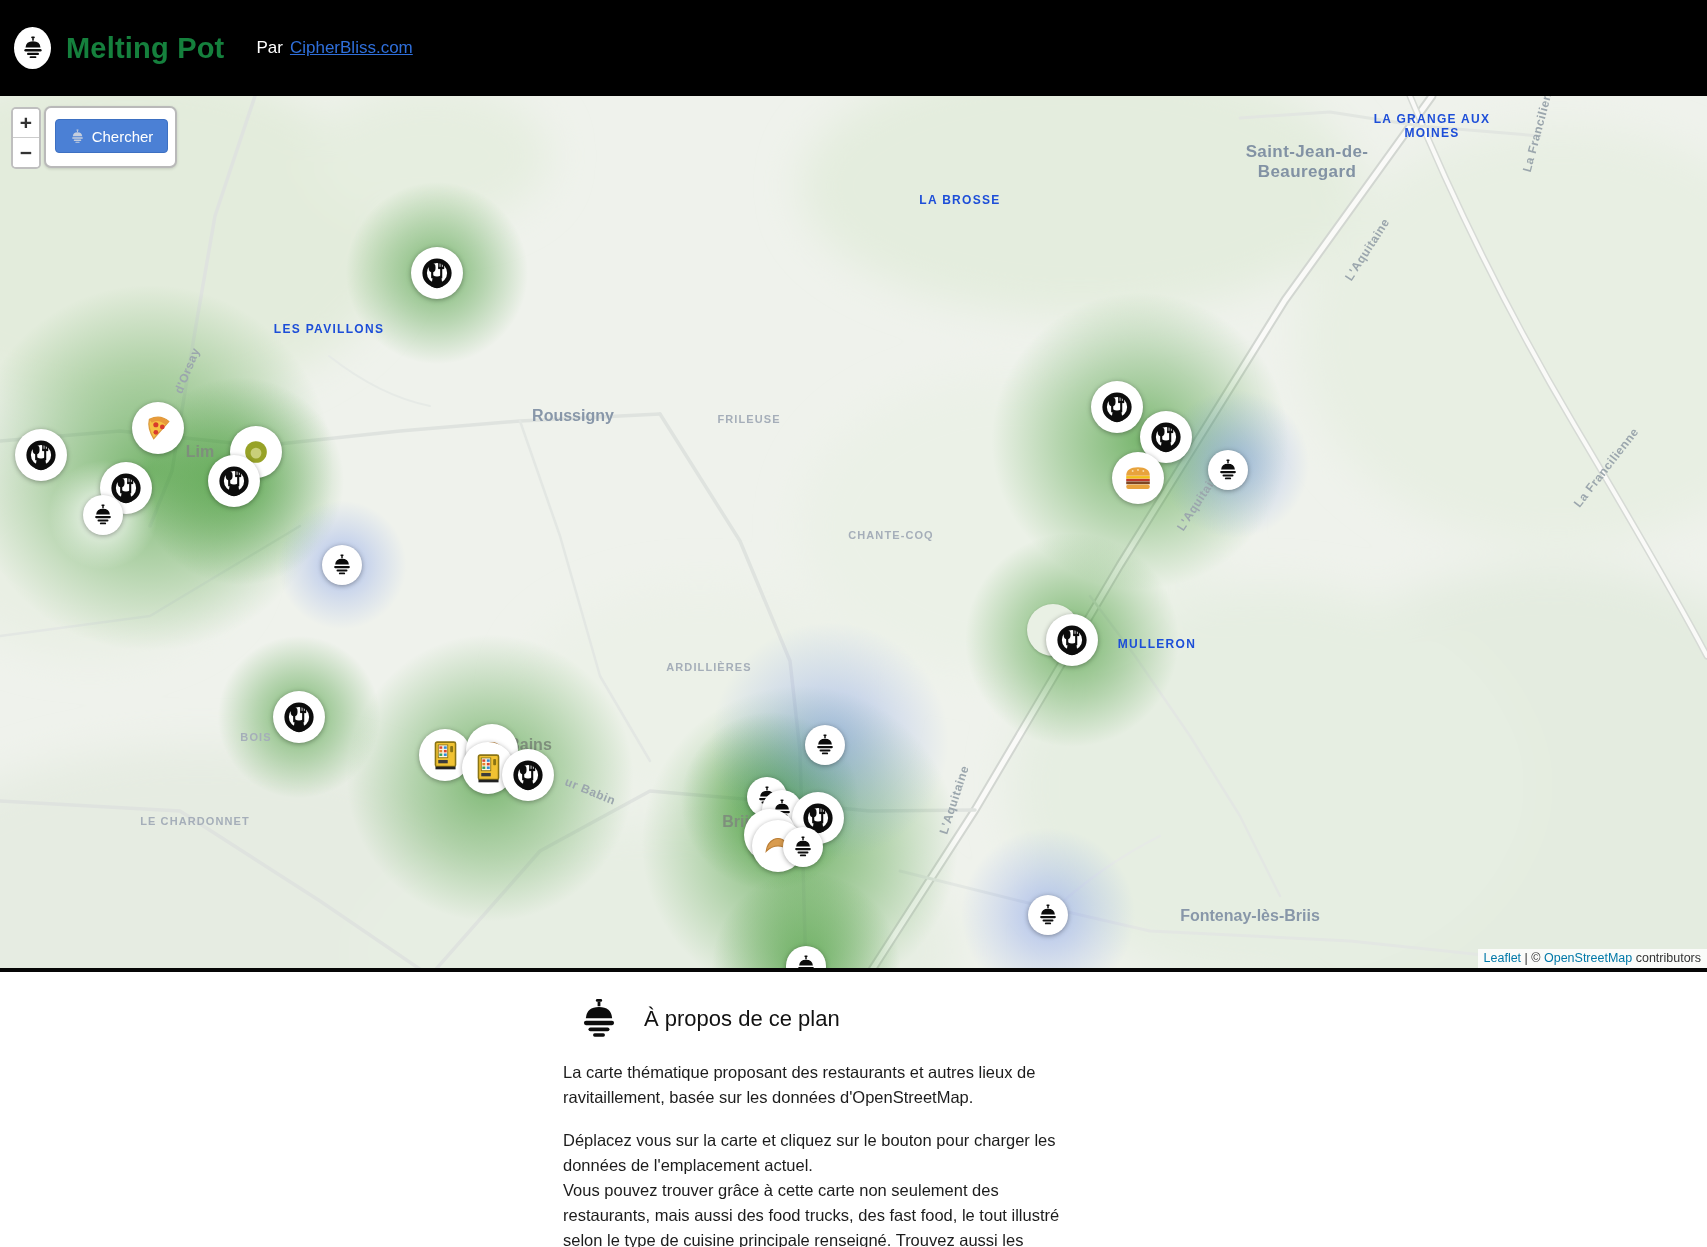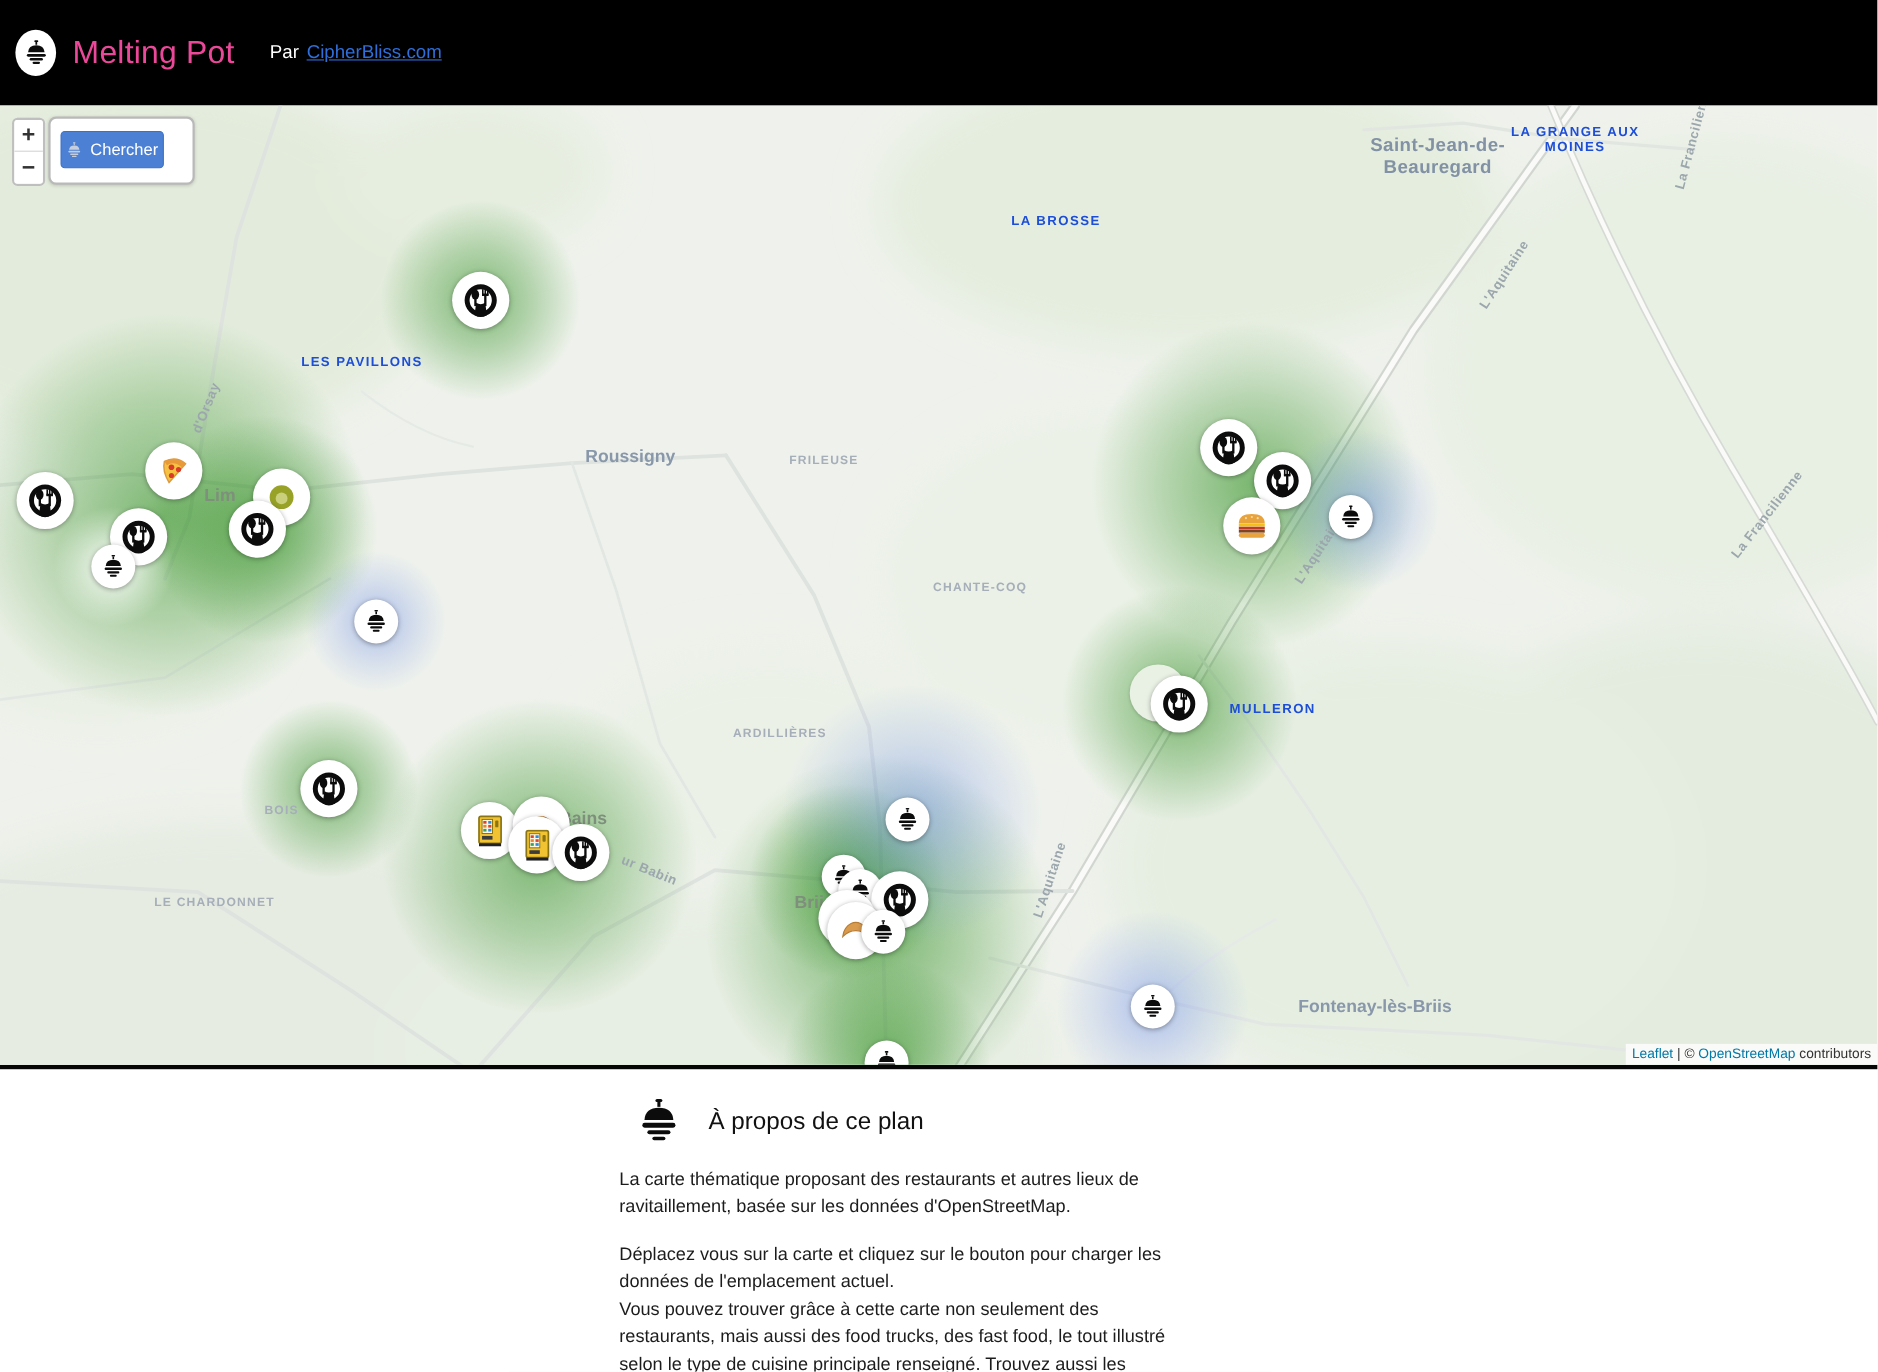--- a/index.html
+++ b/index.html
@@ -5,37 +5,37 @@
   * { box-sizing: border-box; margin: 0; padding: 0; }
   body { font-family: "Liberation Sans", sans-serif; background: #fff; }
   .page { position: relative; width: 1707px; height: 1247px; overflow: hidden; background: #fff; }
 
   
   .header { position: absolute; left: 0; top: 0; width: 100%; height: 96px;
             background: #000; display: flex; align-items: center; padding-left: 14px; }
   .logo { width: 37px; height: 42px; background: #fff; border-radius: 50%;
           display: flex; align-items: center; justify-content: center; flex: 0 0 auto; }
   .logo svg { width: 24px; height: 24px; }
-  .app-title { margin-left: 15px; font-size: 29px; font-weight: 400; color: #ec4899; letter-spacing: 0.2px; }
+  .app-title { margin-left: 15px; font-size: 29px; font-weight: 700; color: #15803d; letter-spacing: 0.2px; }
   .byline { margin-left: 32px; font-size: 17px; color: #ffffff; display: flex; align-items: flex-end; }
   .byline a { color: #2f6fdb; text-decoration: underline; margin-left: 7px; cursor: pointer; }
 
   
   .map { position: absolute; left: 0; top: 96px; width: 1707px; height: 876px;
          background: #eff2ec; overflow: hidden; border-bottom: 4px solid #060606; }
   .basemap { position: absolute; left: 0; top: 0; }
 
   .glow { position: absolute; border-radius: 50%; transform: translate(-50%,-50%); pointer-events: none; z-index: 2; }
   .glow.green { background: radial-gradient(circle, rgba(40,140,25,0.58) 0%, rgba(40,140,25,0.28) 38%, rgba(40,140,25,0) 70%); }
   .glow.blue  { background: radial-gradient(circle, rgba(100,135,235,0.45) 0%, rgba(100,135,235,0.18) 40%, rgba(100,135,235,0) 70%); }
   .glow.white { background: radial-gradient(circle, rgba(255,255,255,0.95) 0%, rgba(255,255,255,0) 70%); }
 
   .lbl { position: absolute; transform: translate(-50%,-50%); white-space: pre-line; text-align: center;
          color: #8494a6; z-index: 3; pointer-events: none; line-height: 1.15; }
-  .lbl.town   { font-size: 17px; font-weight: 600; letter-spacing: 0.4px; color: #8292a4; }
+  .lbl.town   { font-size: 17px; font-weight: 600; letter-spacing: 0.4px; color: #8292a4; margin-top: 20px; }
   .lbl.village{ font-size: 16px; font-weight: 600; color: #8897a9; }
   .lbl.hamlet { font-size: 12px; font-weight: 600; letter-spacing: 1.3px; color: #1d4ed8; }
   .lbl.hamlet-light { font-size: 11px; font-weight: 600; letter-spacing: 1.1px; color: #a5aeb9; }
   .lbl.covered { font-size: 16px; font-weight: 700; color: #7e8f7c; }
   .lbl.road   { font-size: 12px; font-weight: 600; color: #9ba6ad; letter-spacing: 0.6px; }
 
   .marker { position: absolute; transform: translate(-50%,-50%); background: #fff; border-radius: 50%;
             display: flex; align-items: center; justify-content: center;
             box-shadow: 0 1px 5px rgba(0,0,0,0.35); z-index: 4; cursor: pointer; }
   .marker.big   { width: 52px; height: 52px; }
@@ -45,21 +45,21 @@
   
   .zoom-ctl { position: absolute; left: 11px; top: 11px; width: 30px; background: #fff;
               border: 2px solid rgba(0,0,0,0.25); border-radius: 5px; overflow: hidden; z-index: 6; }
   .zoom-btn { width: 100%; height: 29px; display: flex; align-items: center; justify-content: center;
               font-size: 21px; font-weight: 700; color: #333; background: #fff; cursor: pointer; }
   .zoom-btn:first-child { border-bottom: 1px solid #ccc; }
 
   .search-box { position: absolute; left: 44px; top: 10px; width: 133px; height: 62px;
                 background: #fff; border: 2px solid #b9b9b9; border-radius: 7px; z-index: 6;
                 box-shadow: 0 1px 3px rgba(0,0,0,0.15); }
-  .search-btn { position: absolute; left: 9px; top: 11px; width: 94px; height: 34px;
+  .search-btn { position: absolute; left: 9px; top: 11px; width: 113px; height: 34px;
                 background: #4b80d5; border: 1px solid #3d70c2; border-radius: 4px;
                 color: #fff; font-size: 15px; display: flex; align-items: center; justify-content: center;
                 gap: 7px; cursor: pointer; font-family: "Liberation Sans", sans-serif; }
   .search-btn svg { width: 15px; height: 15px; }
 
   .attribution { position: absolute; right: 0; bottom: 0; z-index: 6;
                  background: rgba(255,255,255,0.8); padding: 2px 6px 3px;
                  font-size: 12.5px; color: #333; }
   .attribution span, .attribution a { white-space: pre; }
   .attribution a { color: #0078A8; text-decoration: none; cursor: pointer; }

